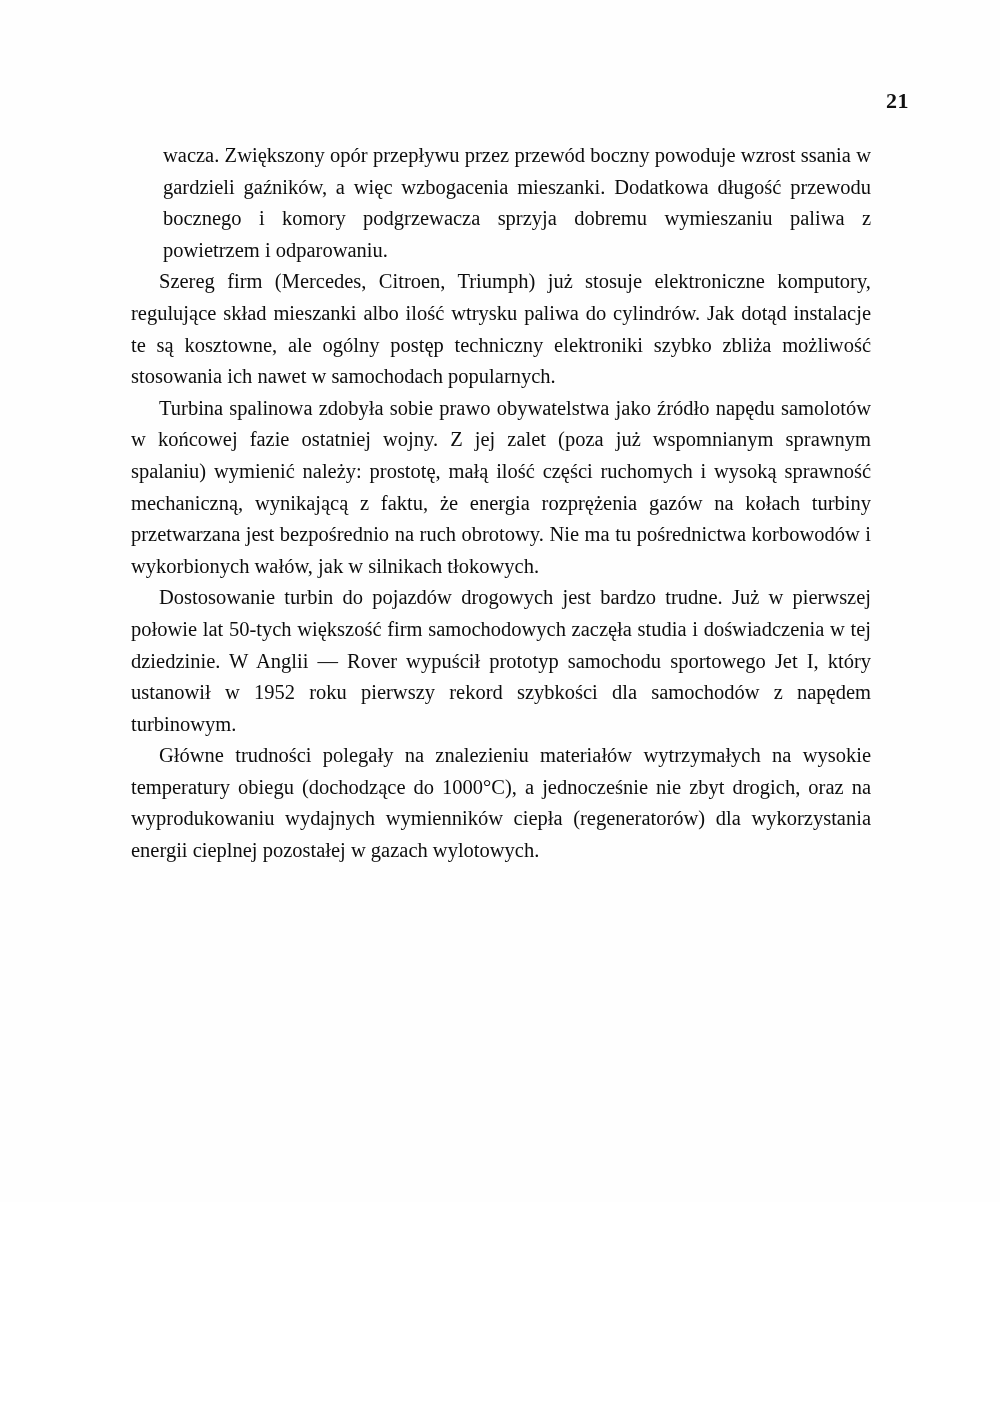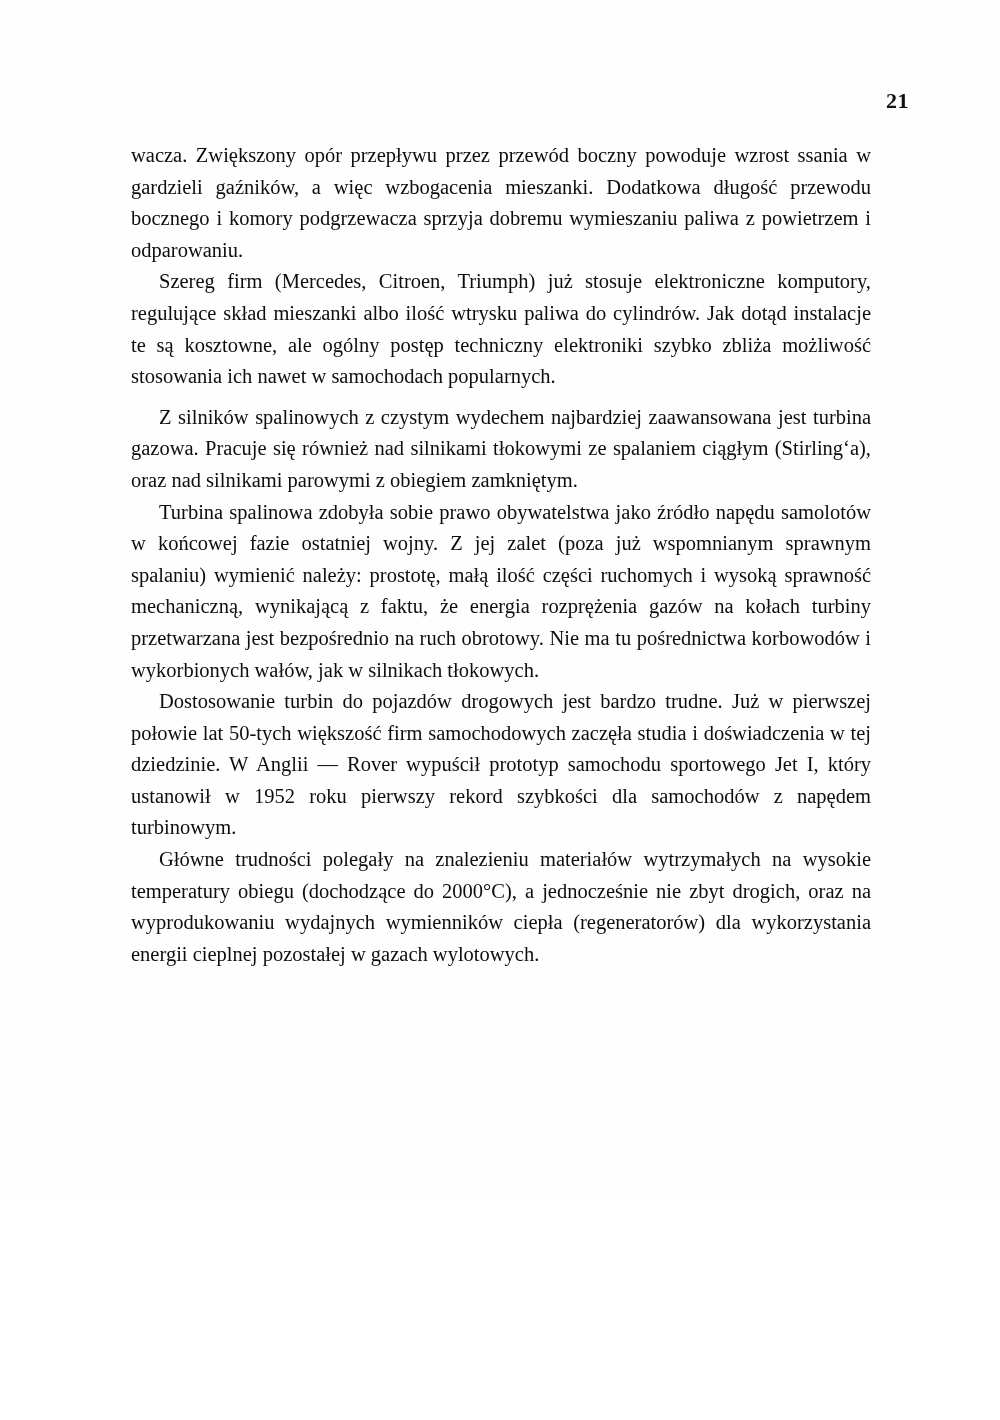--- a/index.html
+++ b/index.html
@@ -44,20 +44,21 @@
     font-family: "Liberation Serif", serif;
     color: #0d0d0d;
   }
   .para {
     margin: 0;
     text-indent: 28px;
     text-align: justify;
   }
   .para.no-indent {
     text-indent: 0;
+    margin-left: 32px;
   }
   .para.gap-before {
     margin-top: 9px;
   }
   .bold-lead {
     font-weight: normal;
   }
   
 </style>
 </head>
@@ -70,32 +71,29 @@
   <div class="body-text">
 
     <p class="para no-indent">
       <span>wacza. Zwiększony opór przepływu przez przewód boczny powoduje wzrost ssania w gardzieli gaźników, a więc wzbogacenia mieszanki. Dodatkowa długość przewodu bocznego i komory podgrzewacza sprzyja dobremu wymieszaniu paliwa z powietrzem i odparowaniu.</span>
     </p>
 
     <p class="para">
       <span>Szereg firm (Mercedes, Citroen, Triumph) już stosuje elektroniczne komputory, regulujące skład mieszanki albo ilość wtrysku paliwa do cylindrów. Jak dotąd instalacje te są kosztowne, ale ogólny postęp techniczny elektroniki szybko zbliża możliwość stosowania ich nawet w samochodach popularnych.</span>
     </p>
 
-    <p class="para gap-before">
-      <span>Z silników spalinowych z czystym wydechem najbardziej zaawansowana jest turbina gazowa. Pracuje się również nad silnikami tłokowymi ze spalaniem ciągłym (Stirling‘a), oraz nad silnikami parowymi z obiegiem zamkniętym.</span>
-    </p>
 
     <p class="para">
       <span class="bold-lead">Turbina spalinowa</span><span> zdobyła sobie prawo obywatelstwa jako źródło napędu samolotów w końcowej fazie ostatniej wojny. Z jej zalet (poza już wspomnianym sprawnym spalaniu) wymienić należy: prostotę, małą ilość części ruchomych i wysoką sprawność mechaniczną, wynikającą z faktu, że energia rozprężenia gazów na kołach turbiny przetwarzana jest bezpośrednio na ruch obrotowy. Nie ma tu pośrednictwa korbowodów i wykorbionych wałów, jak w silnikach tłokowych.</span>
     </p>
 
     <p class="para">
       <span>Dostosowanie turbin do pojazdów drogowych jest bardzo trudne. Już w pierwszej połowie lat 50-tych większość firm samochodowych zaczęła studia i doświadczenia w tej dziedzinie. W Anglii — Rover wypuścił prototyp samochodu sportowego Jet I, który ustanowił w 1952 roku pierwszy rekord szybkości dla samochodów z napędem turbinowym.</span>
     </p>
 
 
     <p class="para">
-      <span>Główne trudności polegały na znalezieniu materiałów wytrzymałych na wysokie temperatury obiegu (dochodzące do 2000°C), a jednocześnie nie zbyt drogich, oraz na wyprodukowaniu wydajnych wymienników ciepła (regeneratorów) dla wykorzystania energii cieplnej pozostałej w gazach wylotowych.</span>
+      <span>Główne trudności polegały na znalezieniu materiałów wytrzymałych na wysokie temperatury obiegu (dochodzące do 1000°C), a jednocześnie nie zbyt drogich, oraz na wyprodukowaniu wydajnych wymienników ciepła (regeneratorów) dla wykorzystania energii cieplnej pozostałej w gazach wylotowych.</span>
     </p>
 
 
   </div>
 </div>
 
 </body></html>

